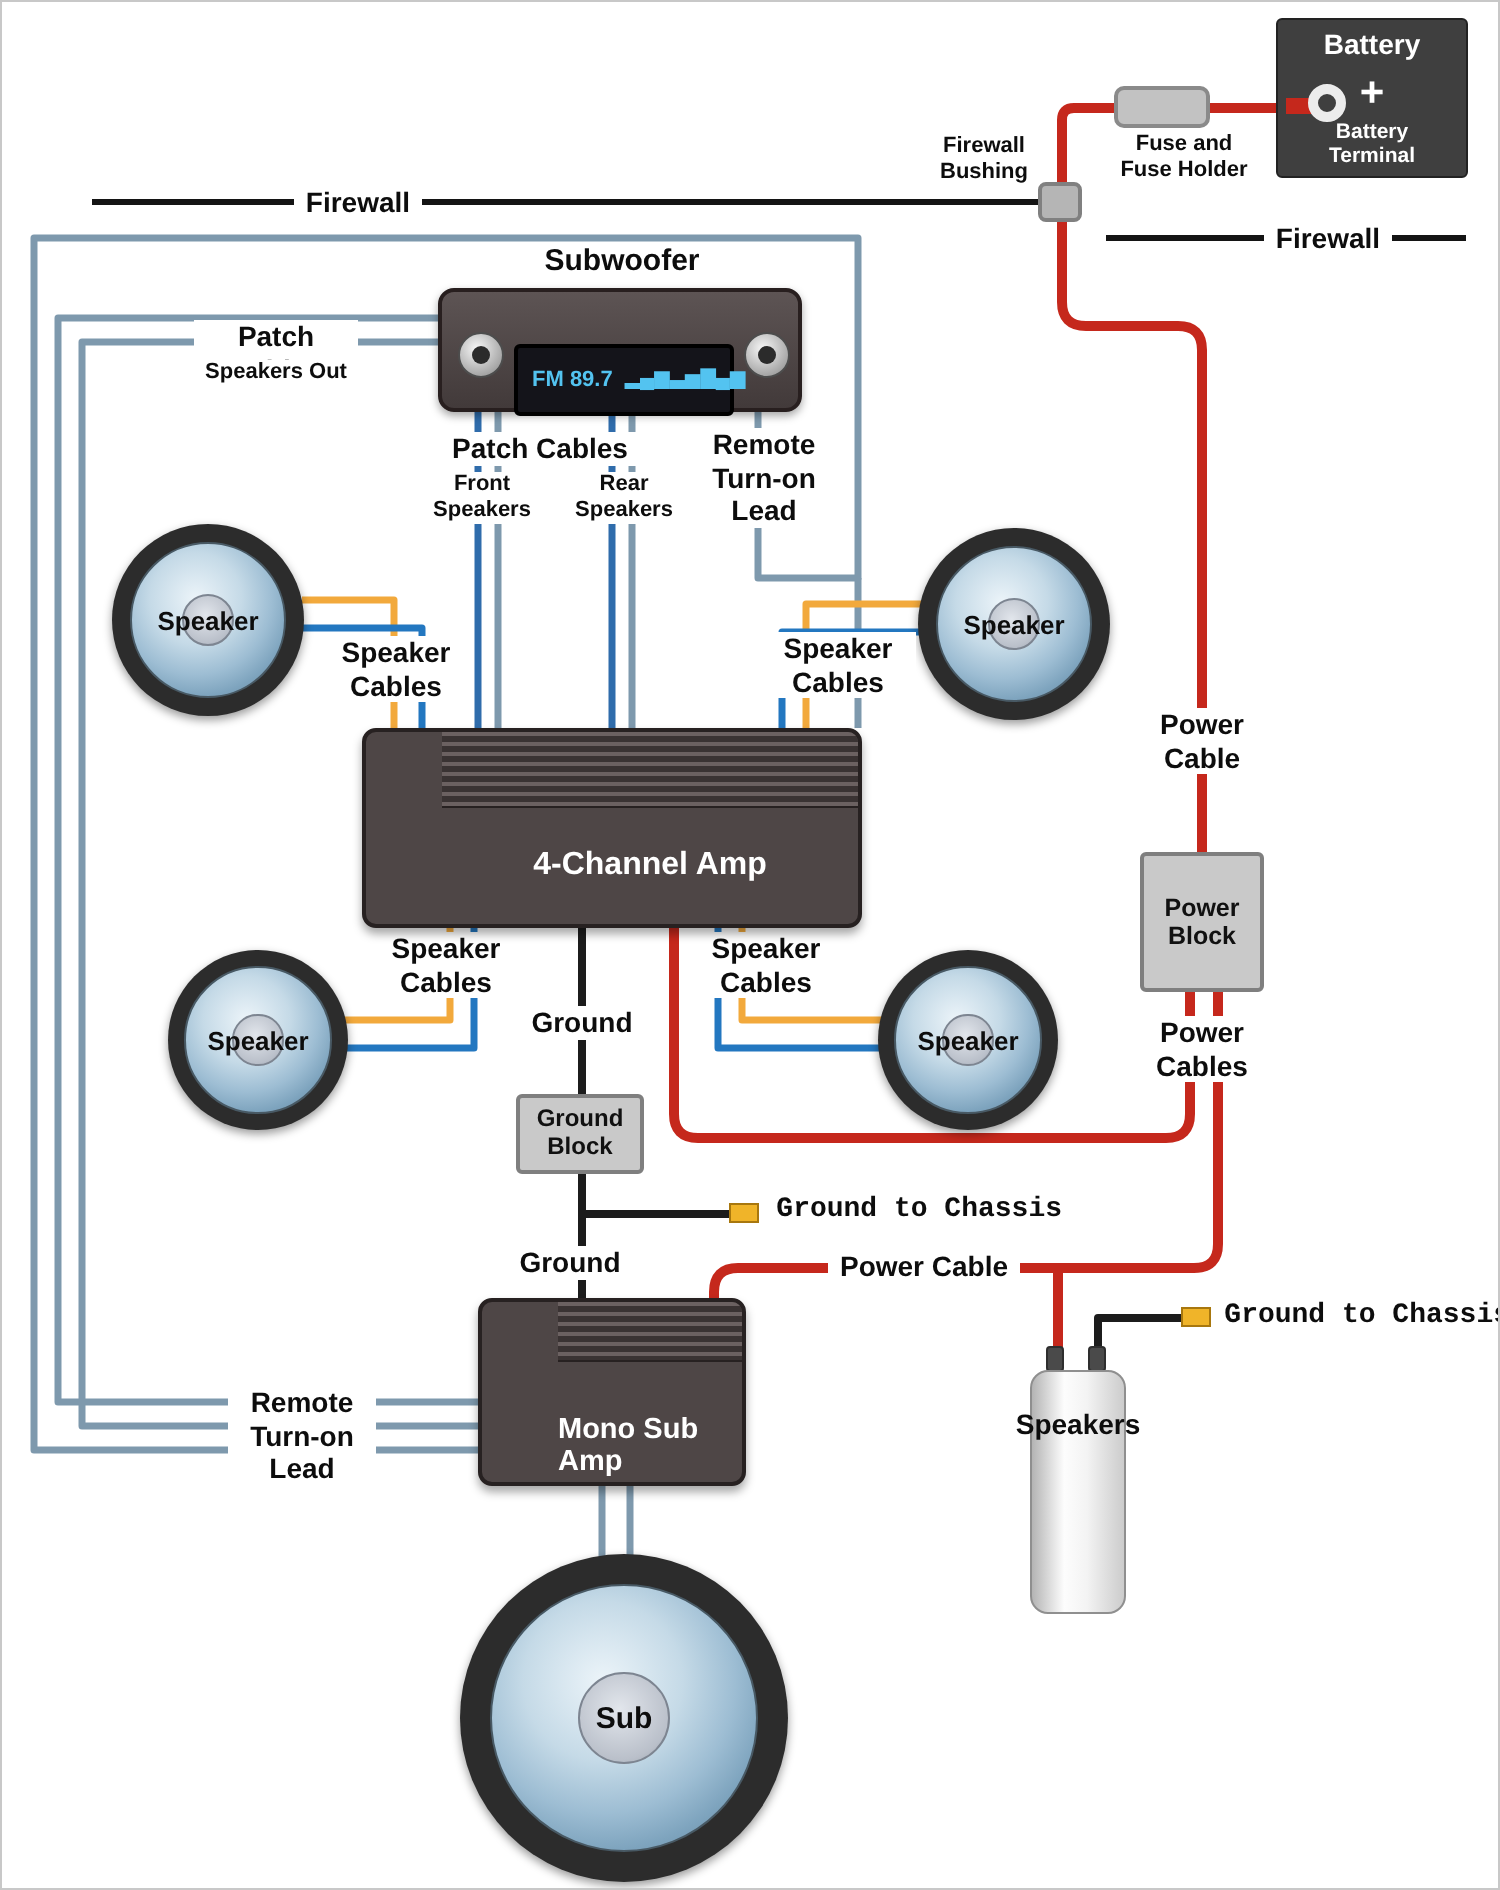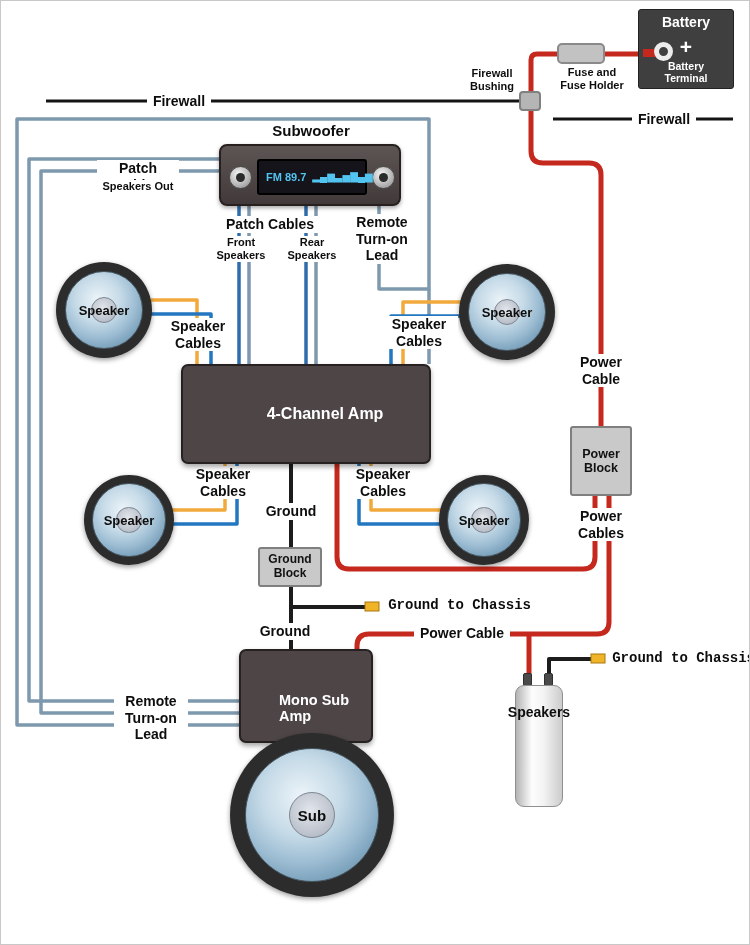--- a/index.html
+++ b/index.html
@@ -28,27 +28,27 @@
                  background:#c2c2c2; border:2px solid #8a8a8a; border-radius:5px; }
   .bushing { position:absolute; left:518px; top:90px; width:22px; height:20px;
              background:#b5b5b5; border:2px solid #808080; border-radius:4px; }
 
   .receiver { position:absolute; left:218px; top:143px; width:182px; height:62px;
               background:linear-gradient(180deg,#5d5454,#423a3a); border:2px solid #281f1f;
               border-radius:8px; box-shadow:0 2px 4px rgba(0,0,0,.35); }
   .knob { position:absolute; top:20px; width:23px; height:23px; border-radius:50%;
           background:radial-gradient(circle at 40% 35%, #f7f7f7, #c4c4c4 45%, #878787); border:1px solid #4d4d4d; }
   .knob-in { position:absolute; inset:6px; border-radius:50%; background:#2b2b2b; }
-  .display { position:absolute; left:36px; top:13px; width:110px; height:36px; background:#14141a;
+  .display { position:absolute; left:36px; top:26px; width:110px; height:36px; background:#14141a;
              border:2px solid #000; border-radius:3px; display:flex; align-items:center; gap:6px; padding:0 7px; }
   .freq { color:#53c3f0; font-size:11px; font-weight:bold; white-space:nowrap; }
   .eq { color:#53c3f0; font-size:10px; line-height:1; }
 
   .amp { position:absolute; background:#4e4646; border:2px solid #272121; border-radius:7px;
-         overflow:hidden; box-shadow:0 3px 5px rgba(0,0,0,.35); display:flex; flex-direction:row;padding-left:38px; }
+         overflow:hidden; box-shadow:0 3px 5px rgba(0,0,0,.35); display:flex; flex-direction:column;padding-left:38px; }
   .fins { background:repeating-linear-gradient(180deg,#6b6161 0 2px,#3a3333 2px 5px);
           border-bottom:1px solid #272121; flex:0 0 auto; }
   .amp-label { flex:1; display:flex; align-items:center; justify-content:center;
                color:#fff; font-weight:bold; }
   #amp4 { left:180px; top:363px; width:250px; height:100px; }
   #amp4 .fins { height:38px; }
   #amp4 .amp-label { font-size:16px; }
   #monoamp { left:238px; top:648px; width:134px; height:94px; }
   #monoamp .fins { height:30px; }
   #monoamp .amp-label { font-size:14.5px;margin-top:23px; }
@@ -237,19 +237,19 @@
 
   <div class="lbl bg" style="left:113px; top:692px; width:74px;">Remote
 Turn-on
 Lead</div>
 
   <div class="cap-post" style="left:522px; top:672px;"></div>
   <div class="cap-post" style="left:543px; top:672px;"></div>
   <div class="capacitor"></div>
   <div class="lbl" style="left:487px; top:703px; width:102px;">Speakers</div>
 
-  <div class="speaker" style="left:229px; top:732px; width:164px; height:164px;text-align:right;">
+  <div class="speaker" style="left:229px; top:776px; width:164px; height:164px;text-align:right;">
     <div class="spk-cone"></div>
     <div class="spk-center"></div>
     <span class="spk-label big">Sub</span>
   </div>
 
 </div>
 
 </body></html>

